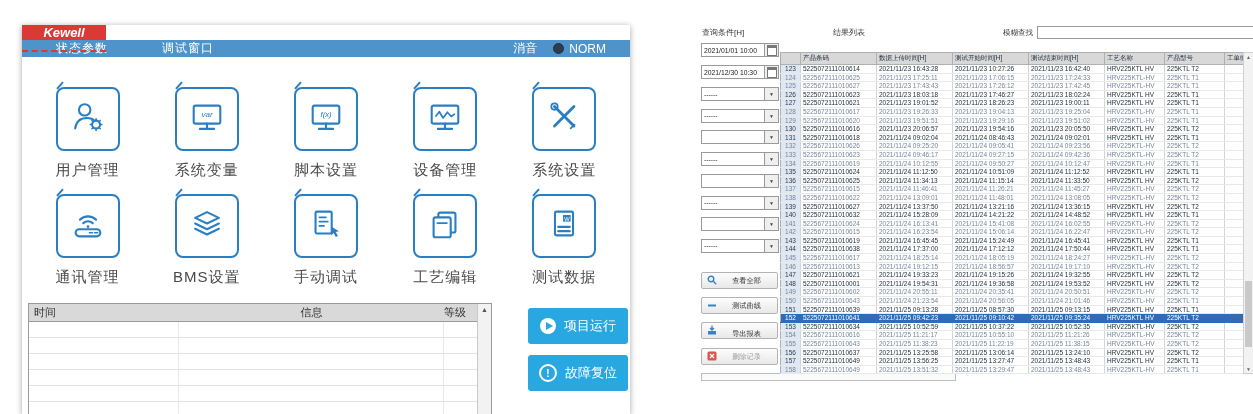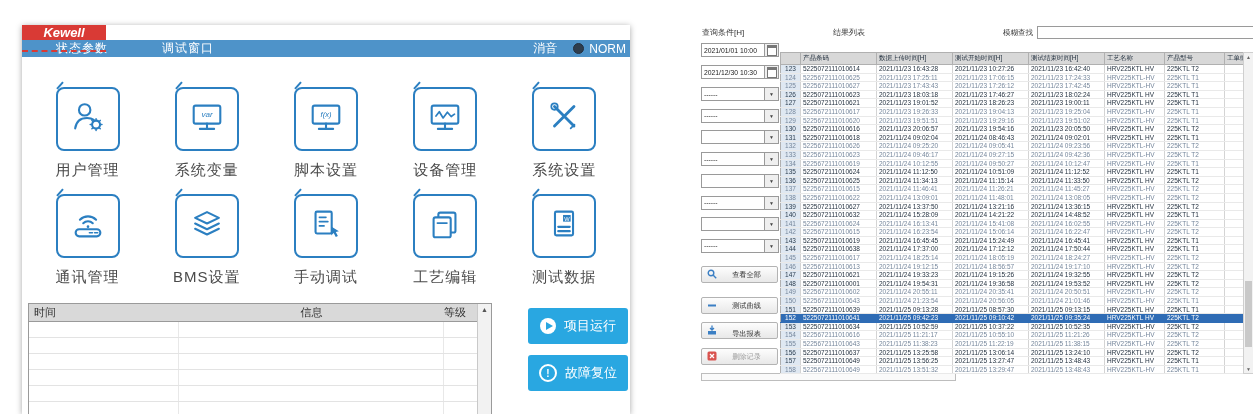--- a/index.html
+++ b/index.html
@@ -8,21 +8,21 @@
   .panel{position:absolute;background:#fff;}
   #left-panel{left:22px;top:25px;width:608px;height:389px;box-shadow:0 1px 6px rgba(0,0,0,.35);}
   #right-panel{left:700px;top:25px;width:553px;height:389px;}
 
   
   #kw-header{display:flex;height:23px;flex-direction:column;}
   #kw-brand{width:84px;background:#d93a35;color:#fff;font-weight:bold;font-style:italic;
             font-size:13px;display:flex;align-items:center;justify-content:center;cursor:pointer;}
   #kw-tabs{flex:1;background:#4e93c9;display:flex;align-items:center;color:#fff;font-size:12px;gap:20px;}
   .kw-tab{margin-left:34px;cursor:pointer;letter-spacing:1px;}
-  #kw-right{margin-left:auto;display:flex;align-items:center;gap:16px;padding-right:4px;}
+  #kw-right{margin-left:auto;display:flex;align-items:center;gap:16px;padding-right:24px;}
   .led{width:9px;height:9px;border-radius:50%;background:#2e3d4d;border:1px solid #223041;}
   #kw-norm{display:flex;align-items:center;gap:5px;}
   #brand-underline{position:absolute;left:0;top:25px;width:84px;border-top:2px dashed #d93a35;}
 
   
   #tile-grid{position:absolute;left:6px;top:60px;width:596px;display:flex;flex-wrap:wrap;}
   .tile{width:20%;height:103px;margin-bottom:4px;display:flex;flex-direction:column;align-items:center;cursor:pointer;}
   .tilebox{position:relative;width:60px;height:60px;border:2px solid #2b7fc1;border-radius:8px;
            display:flex;align-items:center;justify-content:center;background:#fff;margin-top:2px;}
   .tilebox::before{content:"";position:absolute;left:1px;top:-8px;width:2px;height:9px;background:#2b7fc1;transform:rotate(42deg);}
@@ -329,21 +329,21 @@
         </span>
       </div>
       <div class="field" style="top: 213.9px;">
         <span class="value">------</span>
         <span class="fbtn">
           <span class="dd-arrow">▼</span>
         </span>
       </div>
     </div>
   <div id="fbtn-container">
-      <div class="f-btn" style="top: 241px; justify-content: center;">
+      <div class="f-btn" style="top: 247px; justify-content: center;">
         <span><svg width="10" height="10" viewBox="0 0 10 10" fill="none" stroke="#3b7fc4" stroke-width="1.4">
             <circle cx="4" cy="4" r="2.8"></circle>
             <path d="M6.3 6.3 L9.2 9.2"></path>
           </svg></span>
         <span style="flex:1;text-align:center;padding-right:6px;">查看全部</span>
       </div>
       <div class="f-btn" style="top: 272px;">
         <span><svg width="10" height="10" viewBox="0 0 10 10">
             <path d="M1 5.5 h8" stroke="#3b7fc4" stroke-width="2"></path>
           </svg></span>

